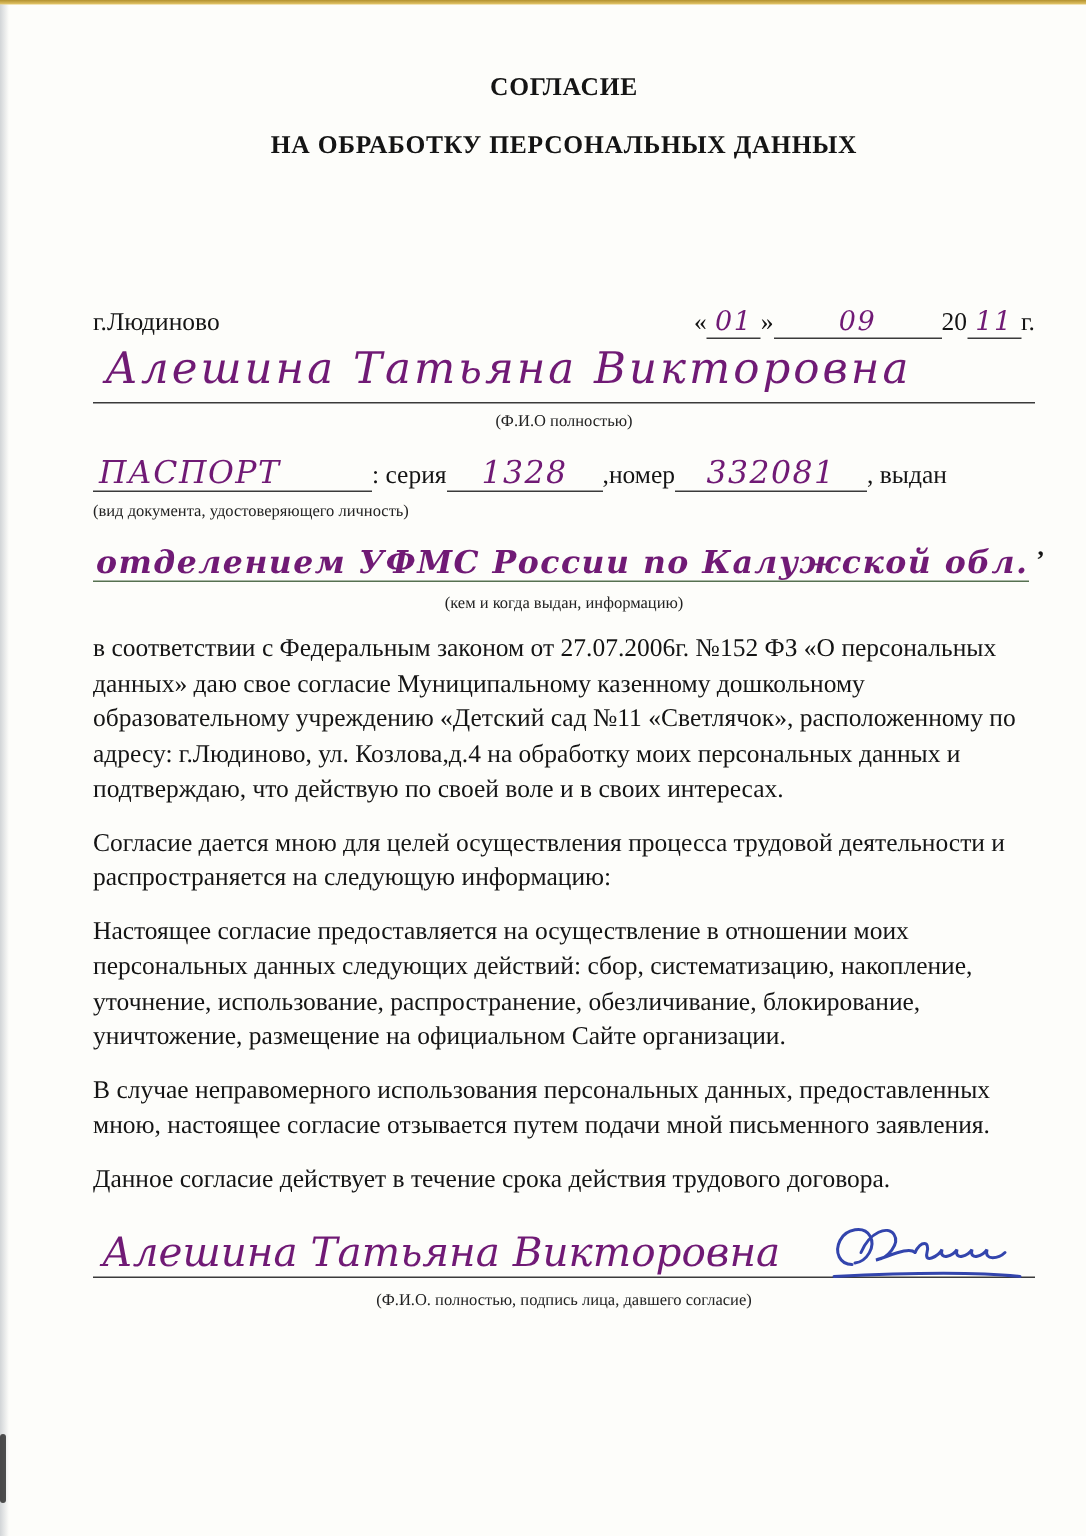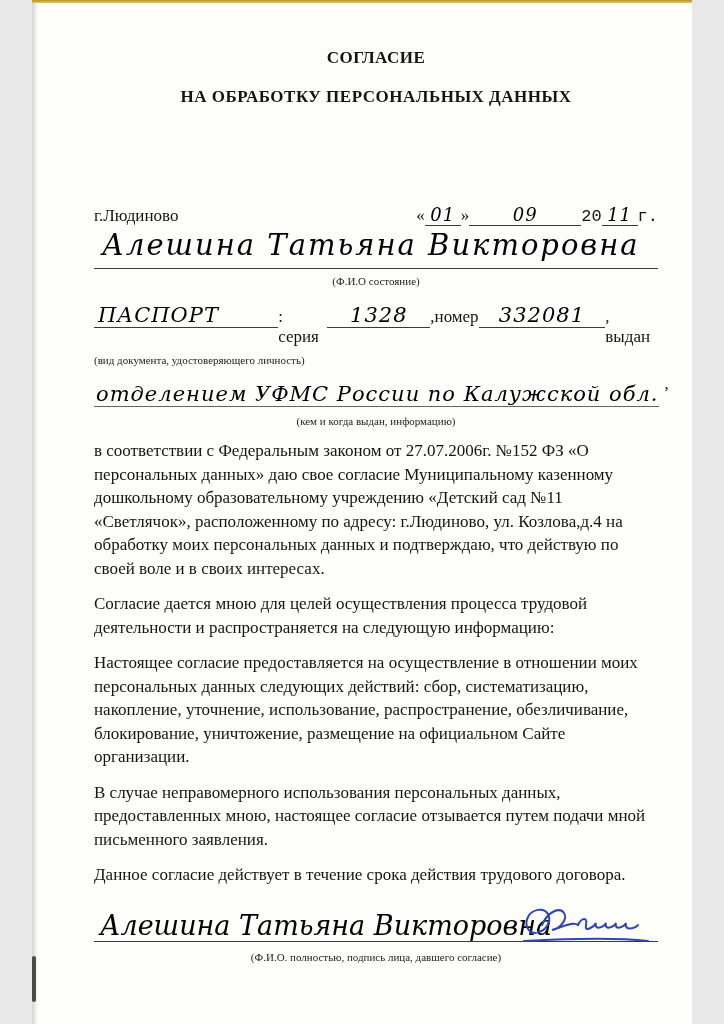--- a/index.html
+++ b/index.html
@@ -1,18 +1,18 @@
 <!DOCTYPE html>
 <html><head>
 <meta charset="utf-8">
 <style>
   html, body { margin: 0; padding: 0; background: #e8e8e8; }
   .page {
     position: relative;
-    width: 660px;
+    width: 724px;
     height: 1024px;
     margin: 0 auto;
     background: #fdfdfa;
     font-family: "Liberation Serif", serif;
     color: #141414;
     overflow: hidden;
     box-sizing: border-box;
   }
   .top-edge {
     position: absolute; top: 0; left: 0; right: 0; height: 3px;
@@ -31,55 +31,55 @@
     padding: 48px 34px 0 62px;
     box-sizing: border-box;
   }
   .title { text-align: center; font-weight: bold; font-size: 17px; letter-spacing: 0.5px; }
   .title.sub { margin-top: 19px; font-size: 17px; }
 
   
   .hw {
     font-family: "DejaVu Serif", serif;
     font-style: italic;
-    color: #000000;
+    color: #701a75;
     white-space: nowrap;
   }
   .hw-big { font-size: 29px; letter-spacing: 2px; }
   .hw-med { font-size: 21px; letter-spacing: 1px; }
   .hw-sm  { font-size: 18px; letter-spacing: 1px; }
 
   .row { display: flex; align-items: baseline; }
   .city-date-row { margin-top: 97px; font-size: 17px; }
   .spacer { flex: 1; }
   .dl { display: inline-block; border-bottom: 1px solid #3a3a3a; text-align: center; }
   .dl-day   { width: 36px; }
   .dl-month { width: 112px; }
   .dl-year  { width: 36px; }
   .date-wrap { display: flex; align-items: baseline; }
   .date-wrap .q { font-size: 17px; }
-  .date-wrap .printed { font-size: 17px; font-family: Liberation Mono, monospace; }
+  .date-wrap .printed { font-size: 17px; }
 
   .write-line {
     border-bottom: 1px solid #3a3a3a;
     display: flex; align-items: baseline;
   }
   .fio-line { margin-top: 2px; height: 40px; padding-left: 8px; }
   .caption { font-size: 11px; color: #222; }
   .caption.center { text-align: center; }
   .cap-fio { margin-top: 6px; }
 
   .passport-row { margin-top: 16px; font-size: 17px; align-items: baseline; }
   .seg { display: inline-block; border-bottom: 1px solid #3a3a3a; text-align: center; }
   .seg-doc    { width: 182px; text-align: left; padding-left: 4px; }
   .seg-series { width: 104px; }
   .seg-number { width: 128px; }
   .cap-doc { margin-top: 7px; }
 
-  .issued-row { margin-top: 8px; align-items: flex-start; }
+  .issued-row { margin-top: 8px; align-items: flex-start; font-weight: bold; }
   .issued-line {
     flex: 1; border-bottom: 1px solid #567150;
     height: 32px; display: flex; align-items: flex-end; padding-left: 2px;
   }
   .issued-comma { font-size: 17px; padding-left: 6px; }
   .cap-issued { margin-top: 8px; }
 
   .body-text { margin-top: 12px; }
   .body-text p {
     margin: 0 0 12px 0;
@@ -116,21 +116,21 @@
         <span class="dl dl-month hw hw-sm">09</span>
         <span class="printed">20</span>
         <span class="dl dl-year hw hw-sm">11</span>
         <span class="printed">г.</span>
       </span>
     </div>
 
     <div class="write-line fio-line">
       <span class="hw hw-big">Алешина Татьяна Викторовна</span>
     </div>
-    <div class="caption center cap-fio">(Ф.И.О состояние)</div>
+    <div class="caption center cap-fio">(Ф.И.О полностью)</div>
 
     <div class="row passport-row">
       <span class="seg seg-doc hw hw-med">ПАСПОРТ</span>
       <span>: серия</span>
       <span class="seg seg-series hw hw-med">1328</span>
       <span>,номер</span>
       <span class="seg seg-number hw hw-med">332081</span>
       <span>, выдан</span>
     </div>
     <div class="caption cap-doc">(вид документа, удостоверяющего личность)</div>

